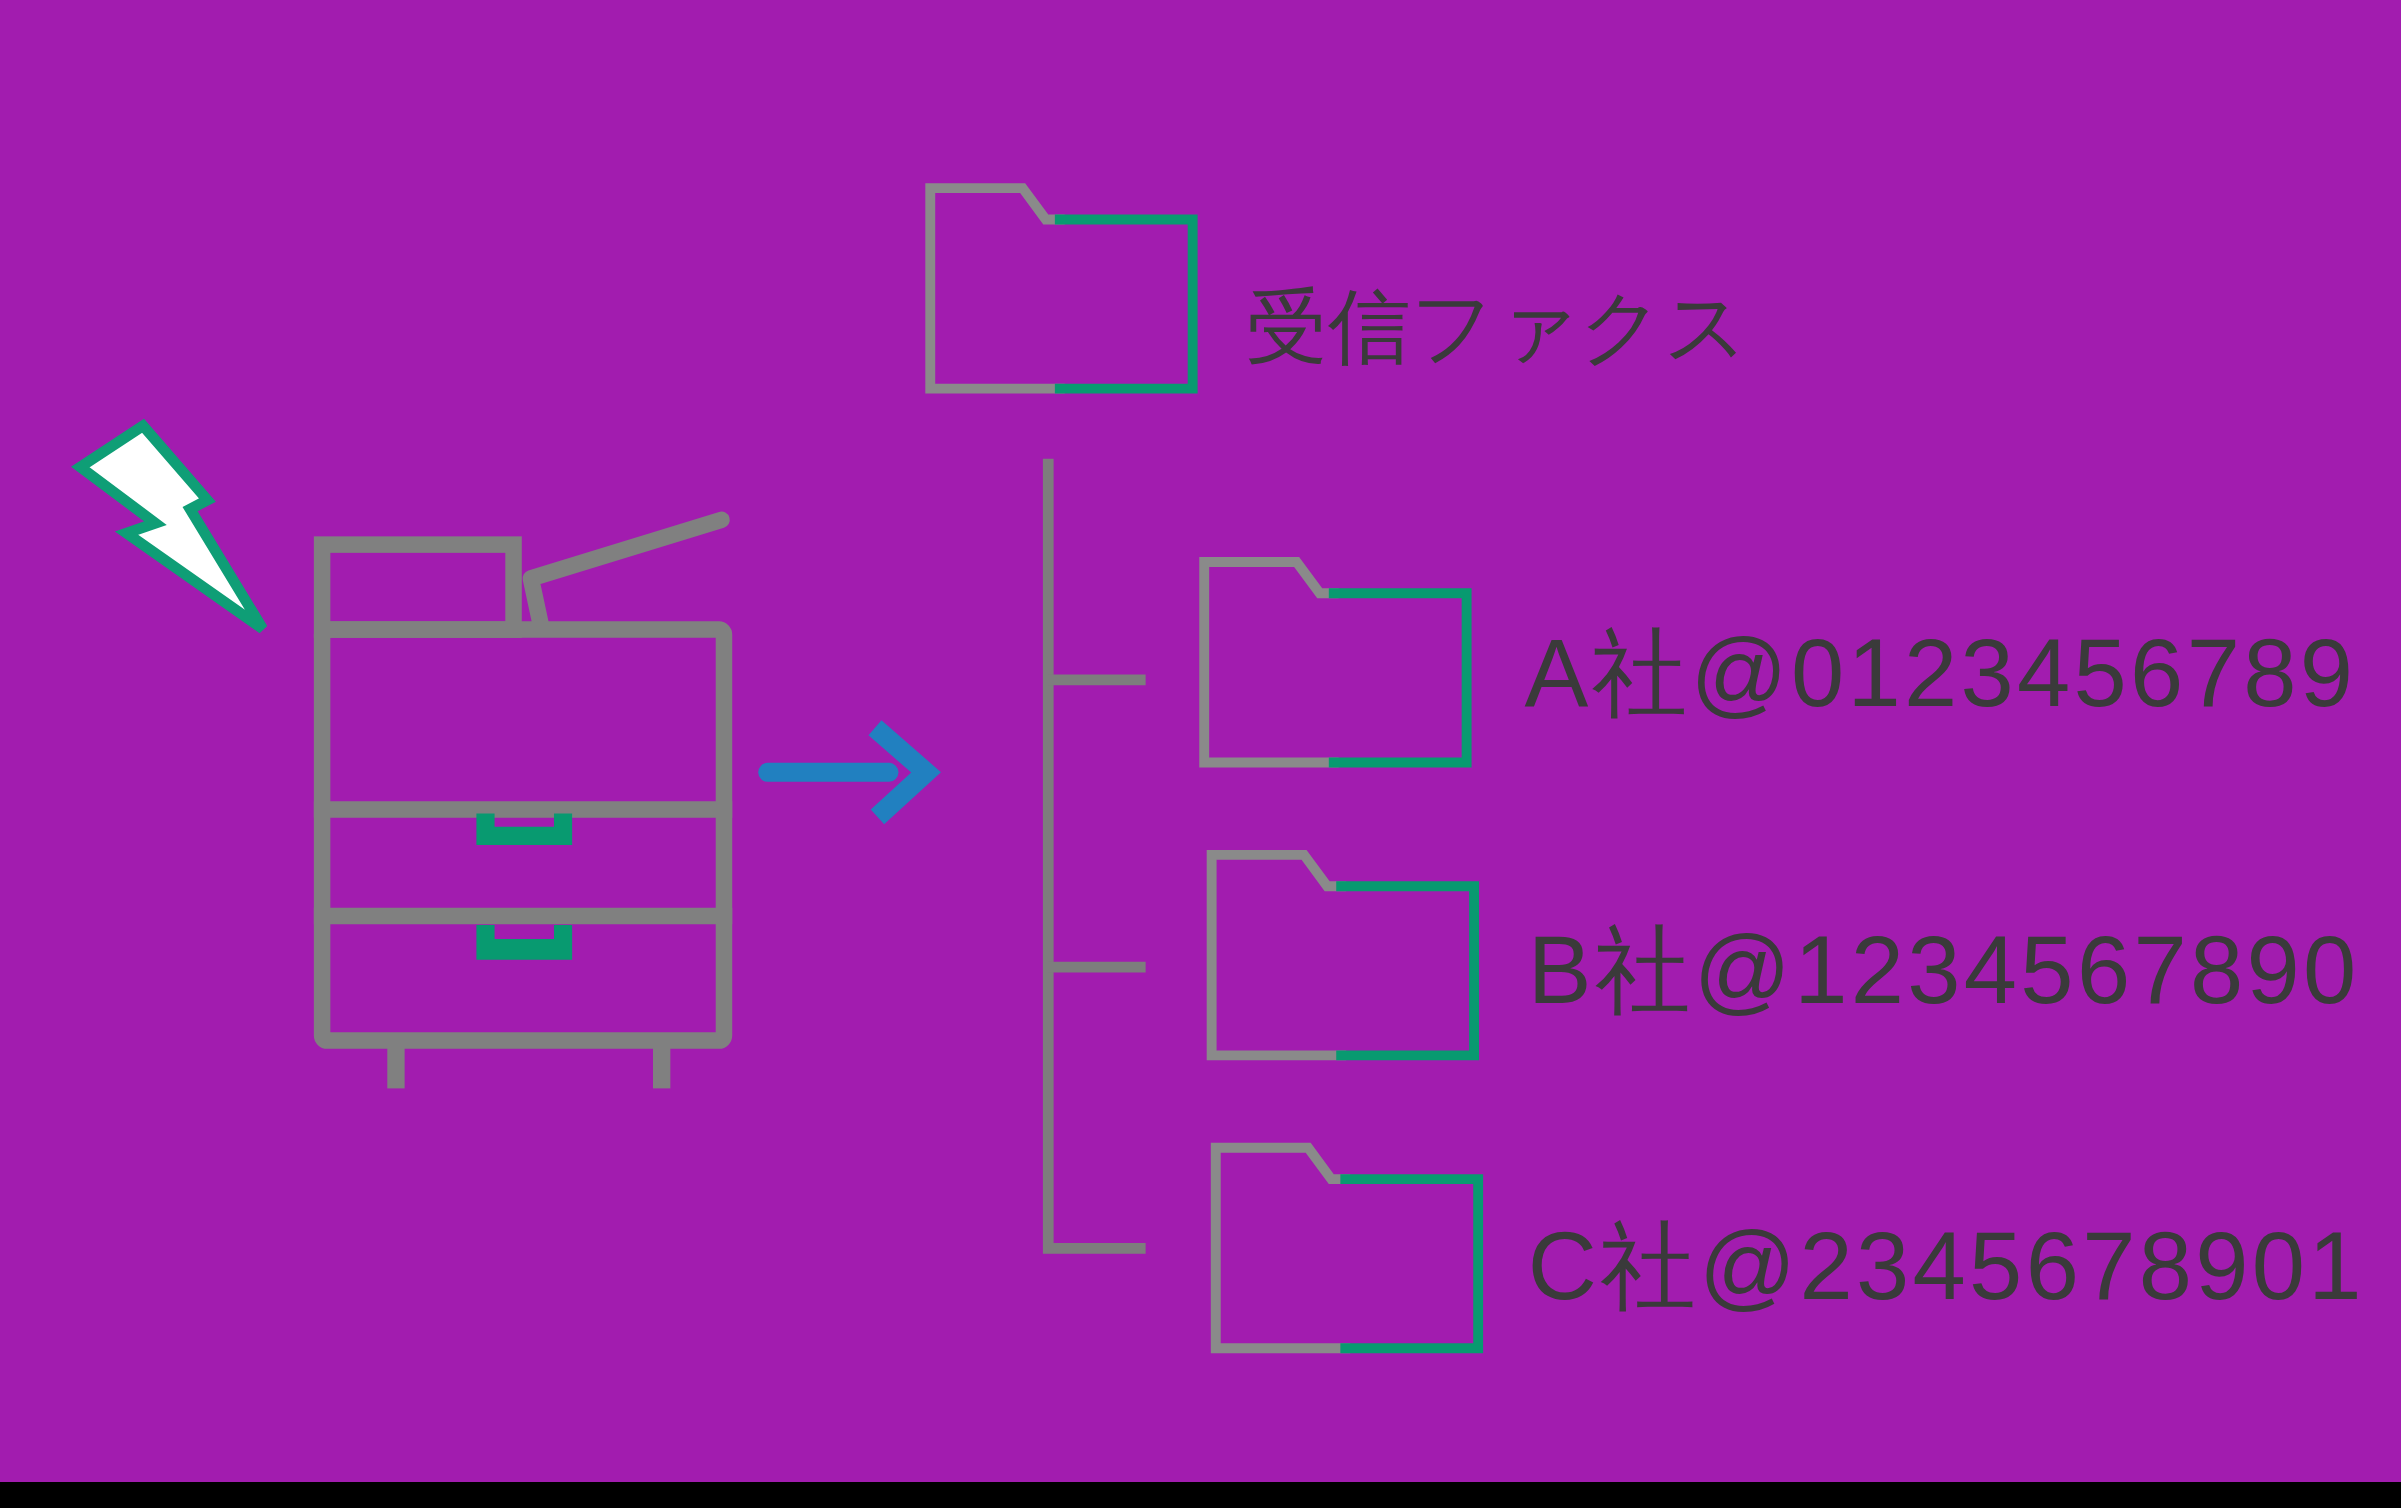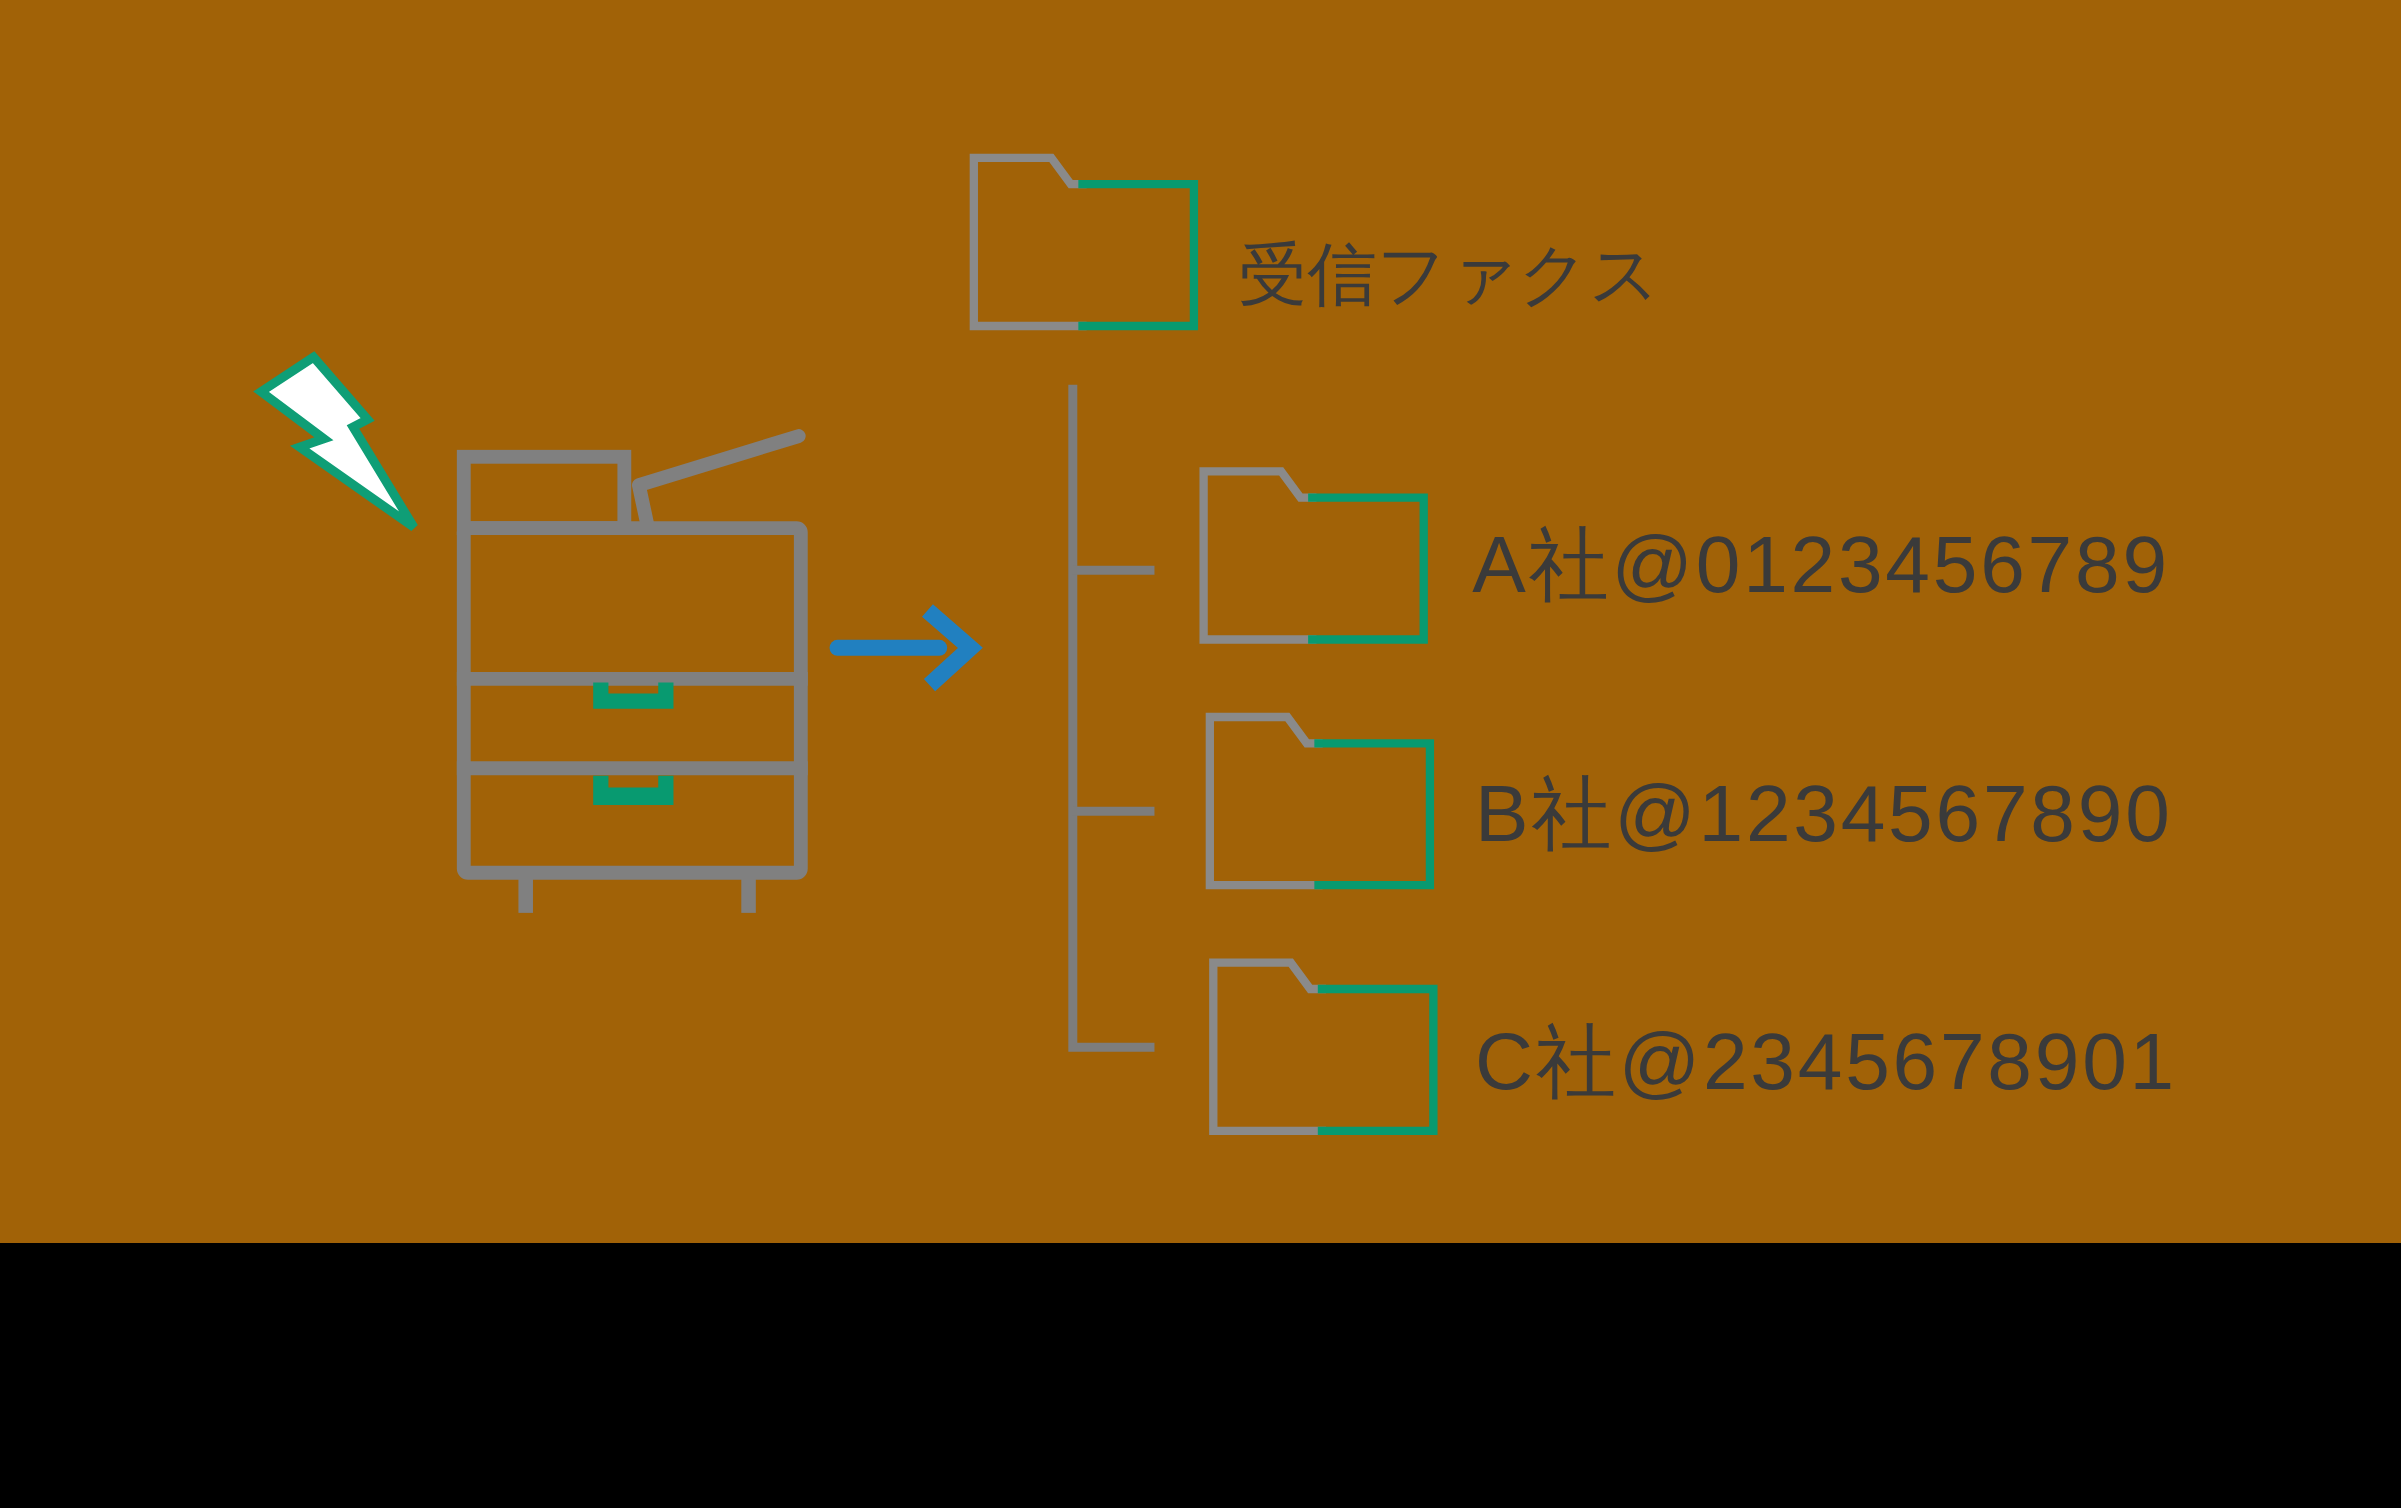--- a/index.html
+++ b/index.html
@@ -3,22 +3,22 @@
 <meta charset="utf-8">
 <style>
   html, body {
     margin: 0;
     padding: 0;
     background: #000000;
   }
   .stage {
     position: relative;
     width: 2401px;
-    height: 1243px;
-    background: #a16207;
+    height: 1482px;
+    background: #a21caf;
     overflow: hidden;
     font-family: "Liberation Sans", "DejaVu Sans", sans-serif;
   }
   .stage svg {
     display: block;
     width: 100%;
     height: 100%;
   }
   .gray-stroke   { stroke: #808080; fill: none; }
   .green-fill    { fill: #089a70; stroke: none; }

